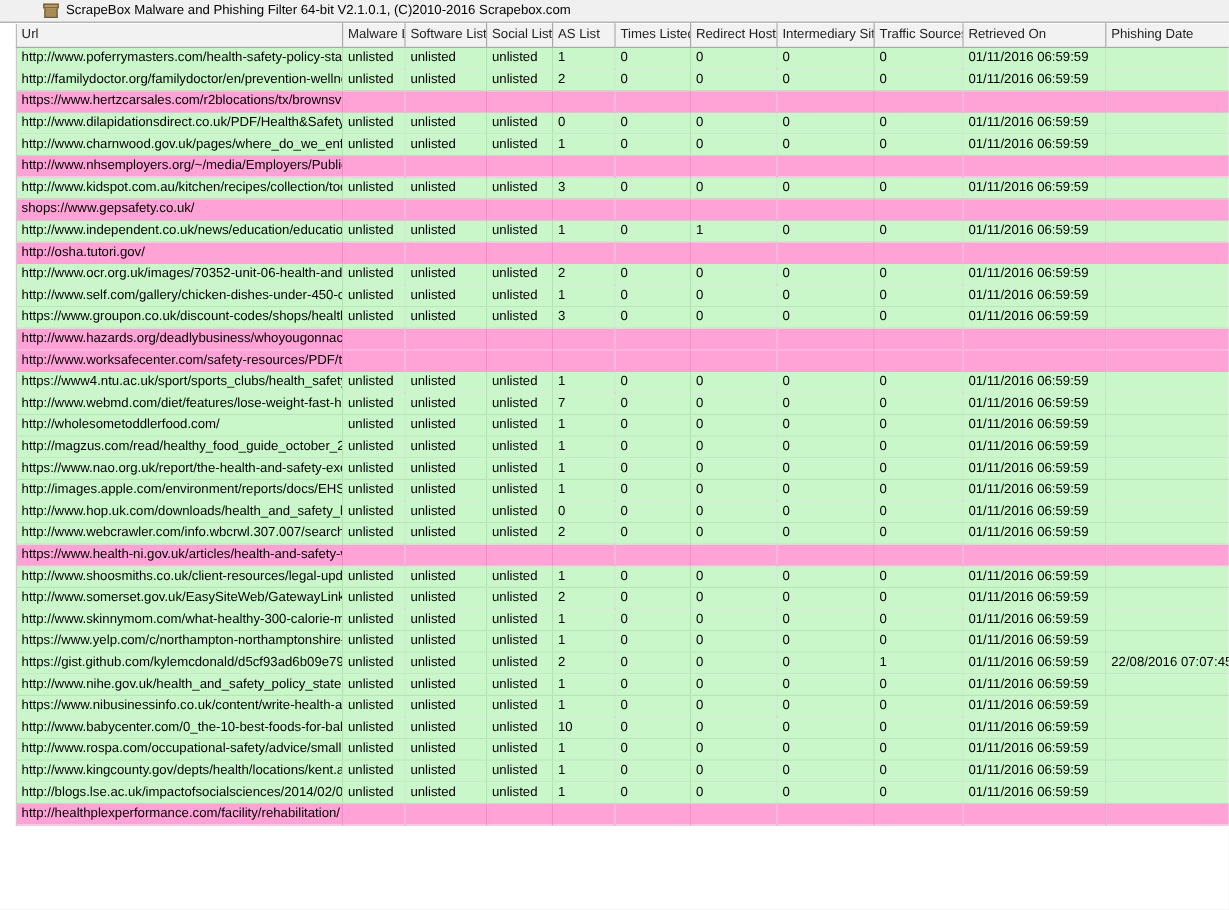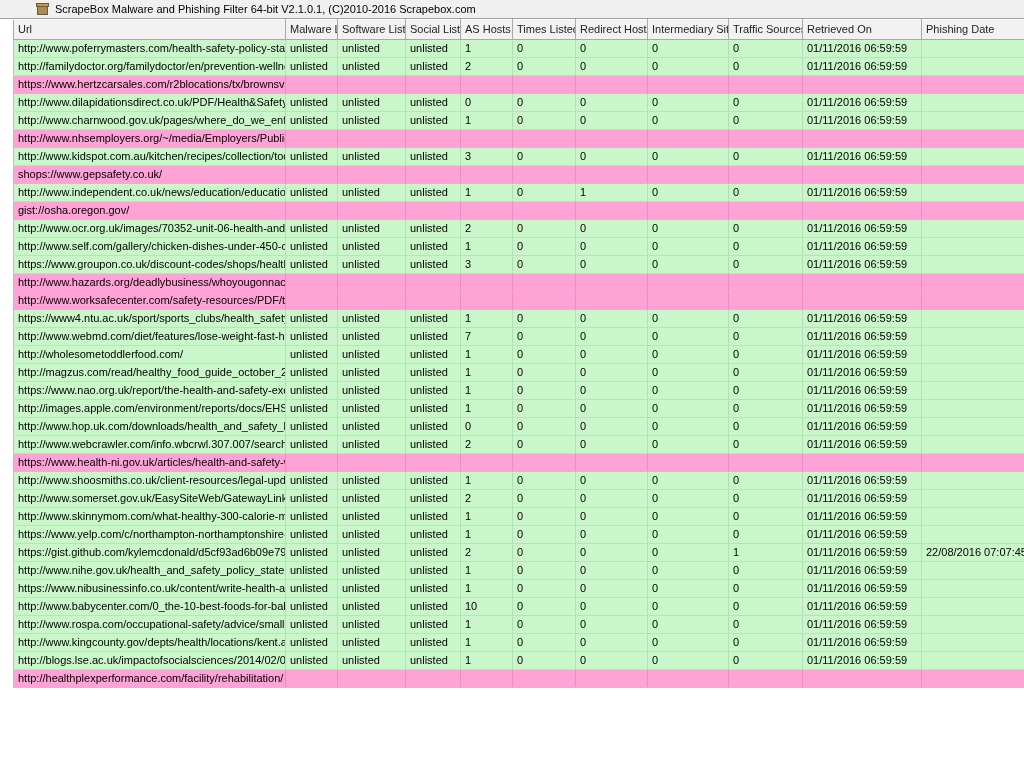--- a/index.html
+++ b/index.html
@@ -157,21 +157,21 @@
           <col class="c-traf">
             <col class="c-retr">
             <col class="c-malic">
         </colgroup>
         <thead>
           <tr>
             <th>Url</th>
             <th>Malware List</th>
             <th>Software List</th>
             <th>Social List</th>
-            <th>AS Hosts</th>
+            <th>AS List</th>
             <th>Times Listed</th>
             <th>Redirect Hosts</th>
             <th>Intermediary Sites</th>
             <th>Traffic Sources</th>
             <th>Retrieved On</th>
             <th>Phishing Date</th>
           </tr>
         </thead>
         <tbody id="grid-body">
             <tr class="ok">
@@ -285,21 +285,21 @@
               <td>unlisted</td>
               <td>1</td>
               <td>0</td>
               <td>1</td>
               <td>0</td>
               <td>0</td>
               <td>01/11/2016 06:59:59</td>
               <td></td>
             </tr>
             <tr class="flag">
-              <td>gist://osha.oregon.gov/</td>
+              <td>http://osha.tutori.gov/</td>
               <td></td>
               <td></td>
               <td></td>
               <td></td>
               <td></td>
               <td></td>
               <td></td>
               <td></td>
               <td></td>
               <td></td>

